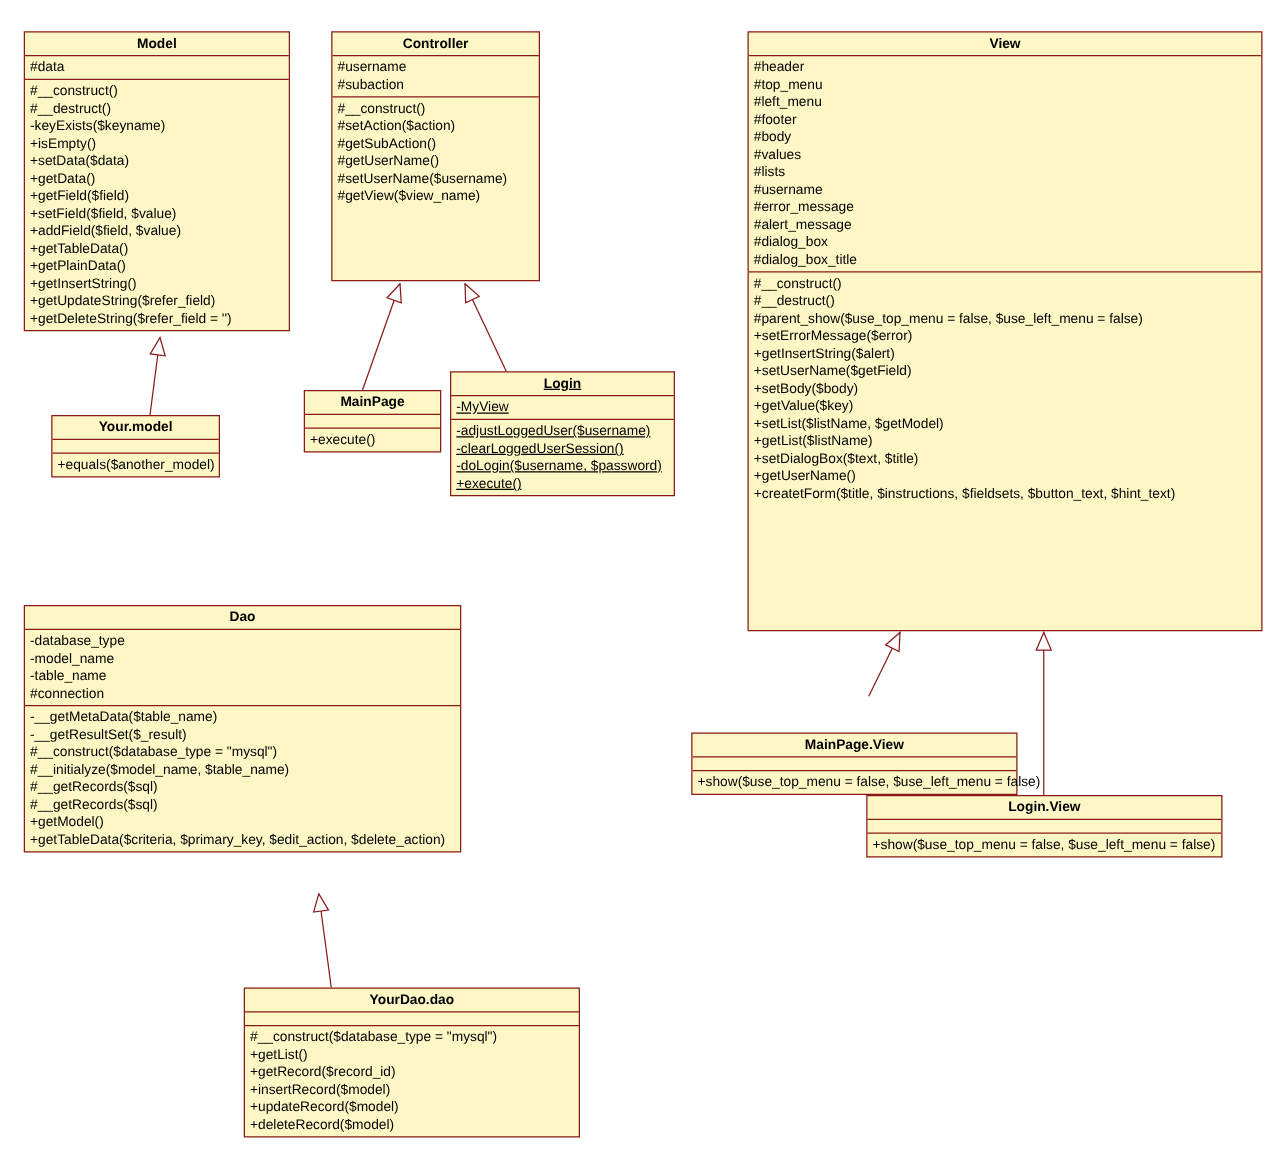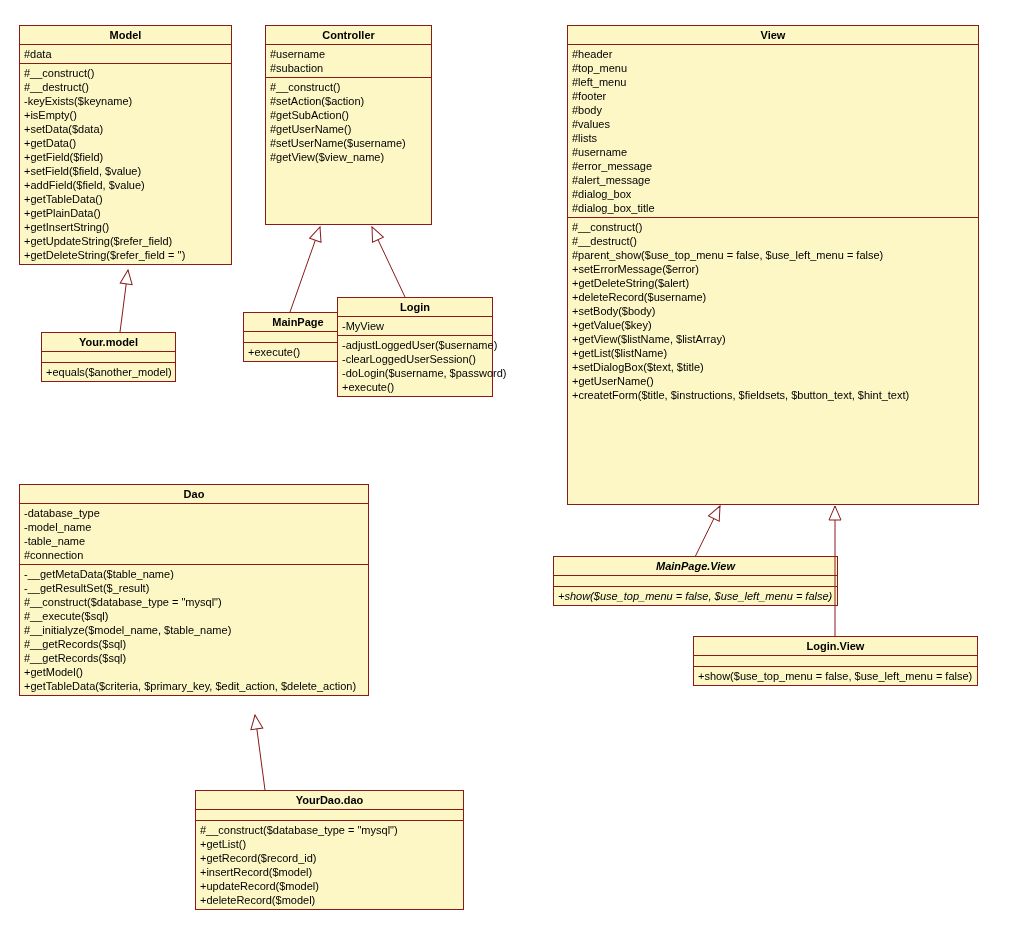--- a/index.html
+++ b/index.html
@@ -96,67 +96,67 @@
 </div>
 
 <div class="class-box" style="left:243px; top:312px; width:110px;">
   <div class="class-title">MainPage</div>
   <div class="section"></div>
   <div class="section last">
       <div>+execute()</div>
     </div>
 </div>
 
-<div class="class-box" style="left:337px; top:297px; width:156px;">
+<div class="class-box" style="left:360px; top:297px; width:180px;text-decoration:underline;">
   <div class="class-title">Login</div>
   <div class="section">
       <div>-MyView</div>
     </div>
   <div class="section last">
       <div>-adjustLoggedUser($username)</div>
       <div>-clearLoggedUserSession()</div>
       <div>-doLogin($username, $password)</div>
       <div>+execute()</div>
     </div>
 </div>
 
-<div class="class-box" style="left:567px; top:25px; width:412px; height:480px;">
+<div class="class-box" style="left:598px; top:25px; width:412px; height:480px;">
   <div class="class-title">View</div>
   <div class="section">
       <div>#header</div>
       <div>#top_menu</div>
       <div>#left_menu</div>
       <div>#footer</div>
       <div>#body</div>
       <div>#values</div>
       <div>#lists</div>
       <div>#username</div>
       <div>#error_message</div>
       <div>#alert_message</div>
       <div>#dialog_box</div>
       <div>#dialog_box_title</div>
     </div>
   <div class="section last">
       <div>#__construct()</div>
       <div>#__destruct()</div>
       <div>#parent_show($use_top_menu = false, $use_left_menu = false)</div>
       <div>+setErrorMessage($error)</div>
-      <div>+getDeleteString($alert)</div>
-      <div>+deleteRecord($username)</div>
+      <div>+getInsertString($alert)</div>
+      <div>+setUserName($getField)</div>
       <div>+setBody($body)</div>
       <div>+getValue($key)</div>
-      <div>+getView($listName, $listArray)</div>
+      <div>+setList($listName, $getModel)</div>
       <div>+getList($listName)</div>
       <div>+setDialogBox($text, $title)</div>
       <div>+getUserName()</div>
       <div>+createtForm($title, $instructions, $fieldsets, $button_text, $hint_text)</div>
     </div>
 </div>
 
-<div class="class-box" style="left:553px; top:556px; width:285px;font-style:italic;">
+<div class="class-box" style="left:553px; top:586px; width:261px;">
   <div class="class-title">MainPage.View</div>
   <div class="section"></div>
   <div class="section last">
       <div>+show($use_top_menu = false, $use_left_menu = false)</div>
     </div>
 </div>
 
 <div class="class-box" style="left:693px; top:636px; width:285px;">
   <div class="class-title">Login.View</div>
   <div class="section"></div>
@@ -170,21 +170,20 @@
   <div class="section">
       <div>-database_type</div>
       <div>-model_name</div>
       <div>-table_name</div>
       <div>#connection</div>
     </div>
   <div class="section last">
       <div>-__getMetaData($table_name)</div>
       <div>-__getResultSet($_result)</div>
       <div>#__construct($database_type = "mysql")</div>
-      <div>#__execute($sql)</div>
       <div>#__initialyze($model_name, $table_name)</div>
       <div>#__getRecords($sql)</div>
       <div>#__getRecords($sql)</div>
       <div>+getModel()</div>
       <div>+getTableData($criteria, $primary_key, $edit_action, $delete_action)</div>
     </div>
 </div>
 
 <div class="class-box" style="left:195px; top:790px; width:269px;">
   <div class="class-title">YourDao.dao</div>

